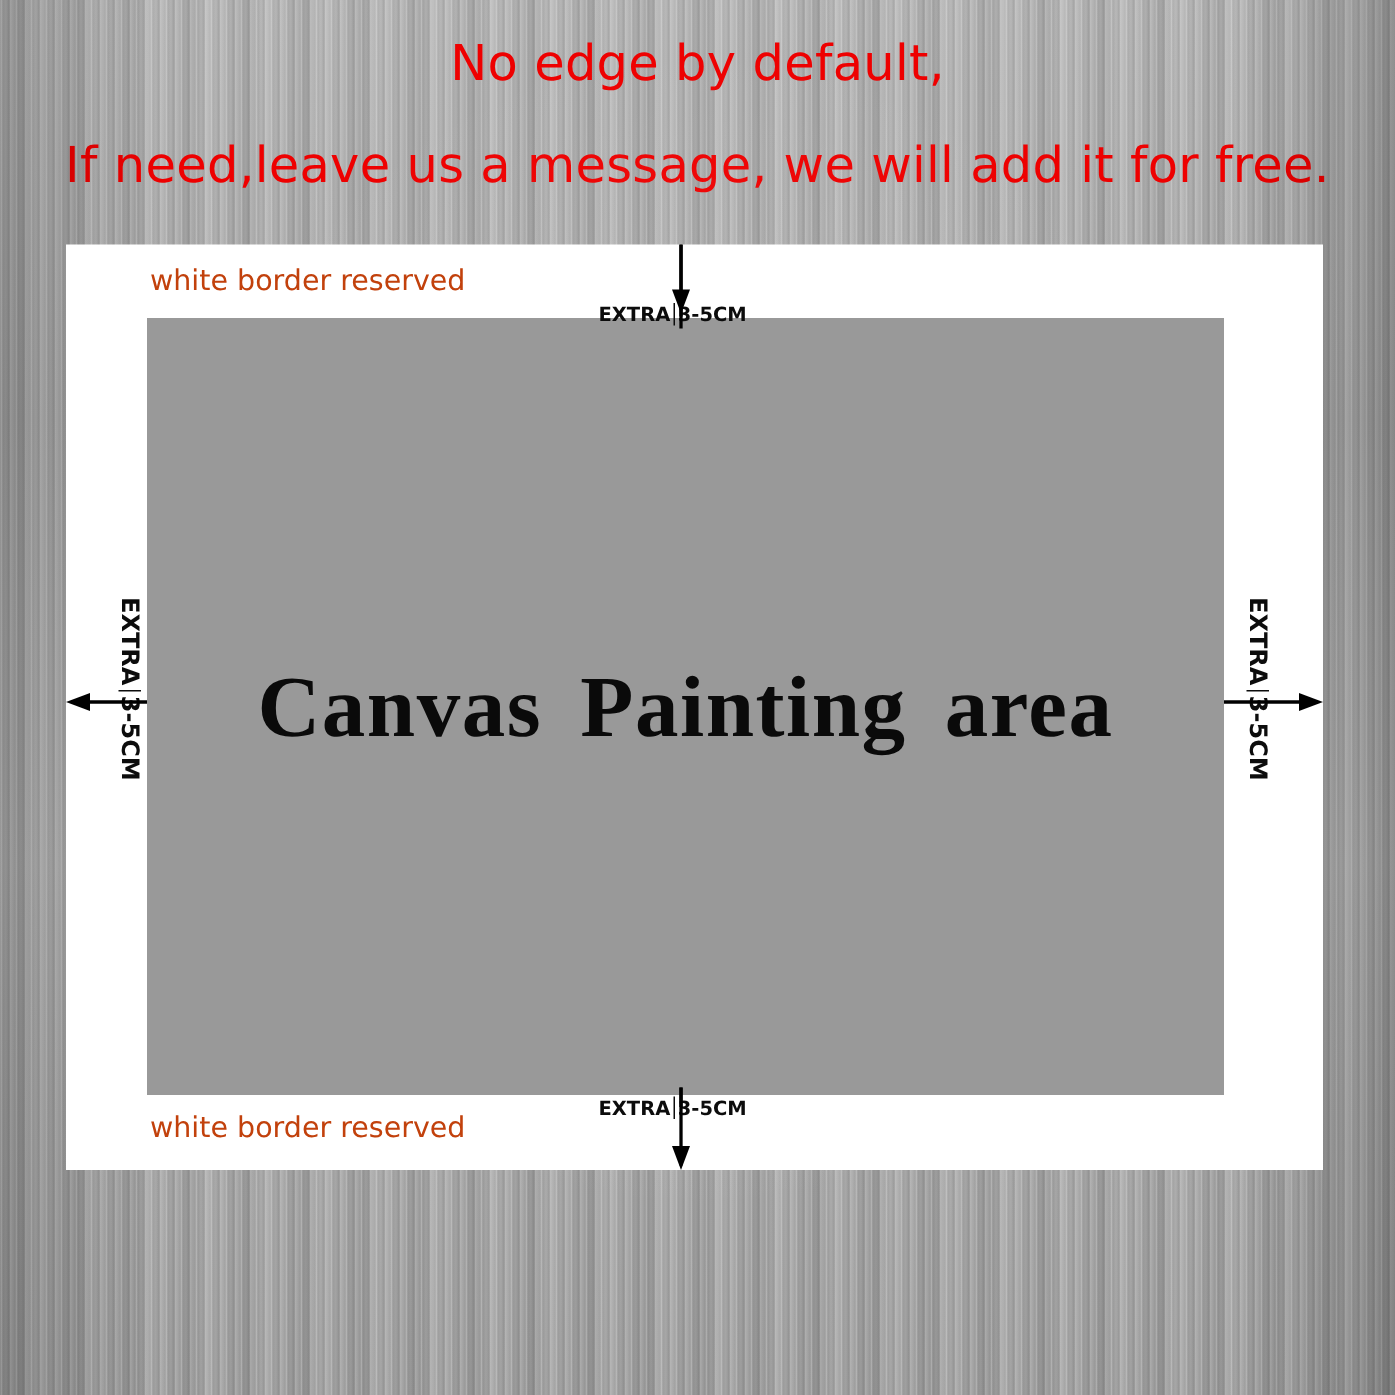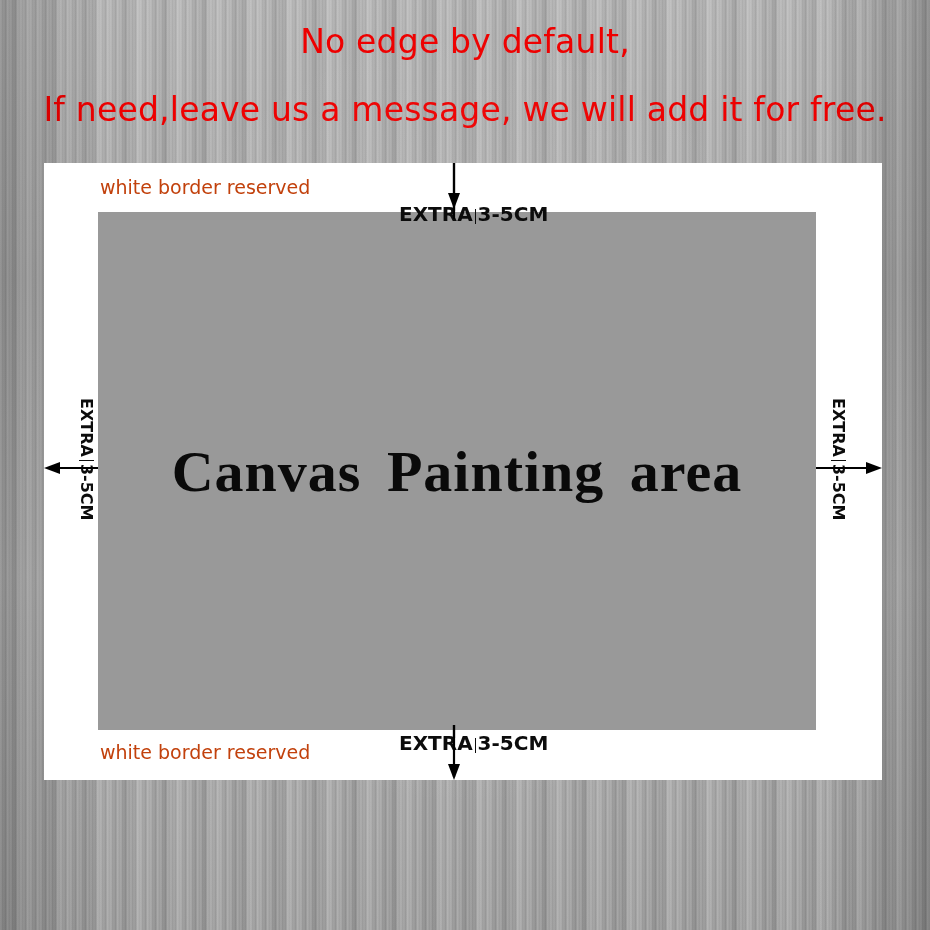--- a/index.html
+++ b/index.html
@@ -107,21 +107,21 @@
     white-space: nowrap;
   }
   #border-label-top { left: 56px; top: 13px; }
   #border-label-bottom { left: 56px; top: 578px; }
 
   
   .extra {
     position: absolute;
     font-family: "DejaVu Sans", sans-serif;
     font-weight: bold;
-    font-size: 20px;
+    font-size: 13px;
     color: #0c0c0c;
     white-space: nowrap;
     letter-spacing: 0px;
   }
   .extra .tick {
     display: inline-block;
     width: 1px;
     height: 15px;
     background: #0c0c0c;
     vertical-align: -3px;

